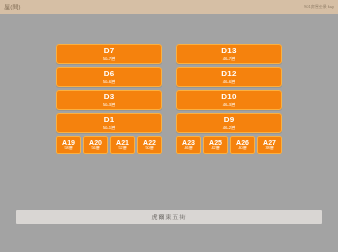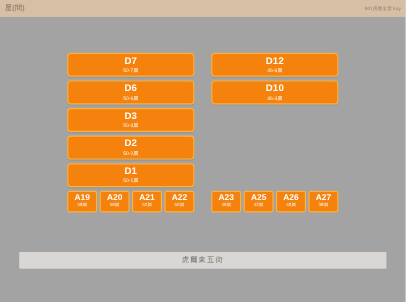--- a/index.html
+++ b/index.html
@@ -185,37 +185,41 @@
           </div>
           <div class="lot">
             <span class="lot-code">D6</span>
             <span class="lot-sub">50-6層</span>
           </div>
           <div class="lot">
             <span class="lot-code">D3</span>
             <span class="lot-sub">50-3層</span>
           </div>
           <div class="lot">
-            <span class="lot-code">D2</span>
-            <span class="lot-sub">50-2層</span>
-          </div>
-          <div class="lot">
             <span class="lot-code">D1</span>
             <span class="lot-sub">50-1層</span>
           </div>
         </div>
 
         <div class="col">
           <div class="lot">
+            <span class="lot-code">D13</span>
+            <span class="lot-sub">46-7層</span>
+          </div>
+          <div class="lot">
             <span class="lot-code">D12</span>
             <span class="lot-sub">46-6層</span>
           </div>
           <div class="lot">
             <span class="lot-code">D10</span>
             <span class="lot-sub">46-3層</span>
+          </div>
+          <div class="lot">
+            <span class="lot-code">D9</span>
+            <span class="lot-sub">46-2層</span>
           </div>
         </div>
 
       </div>
 
       <div class="grid">
         <div class="col">
           <div class="strip">
             <div class="slot">
               <span class="slot-code">A19</span>

